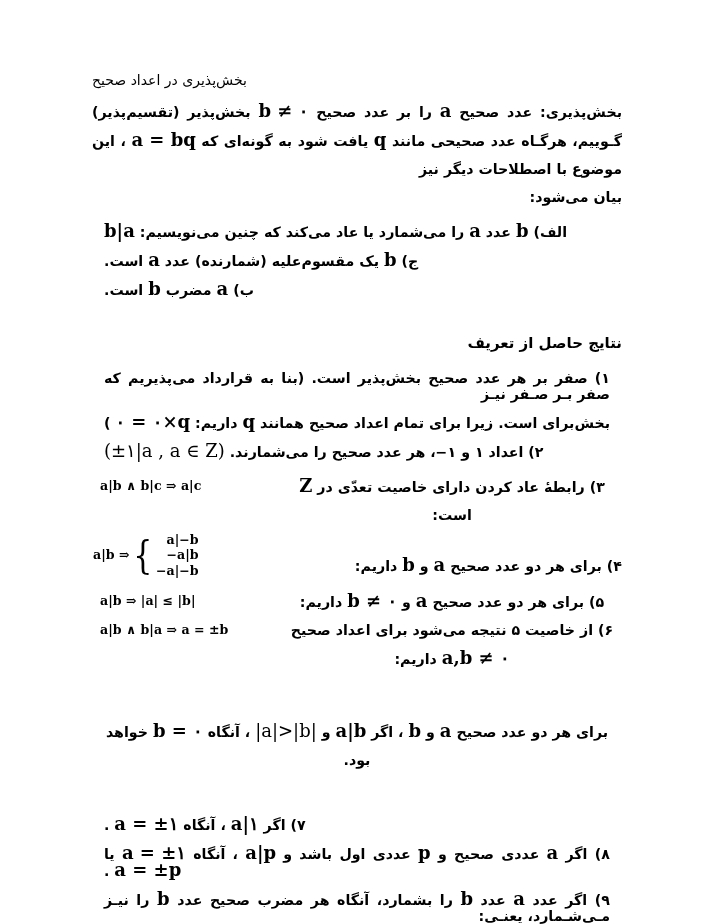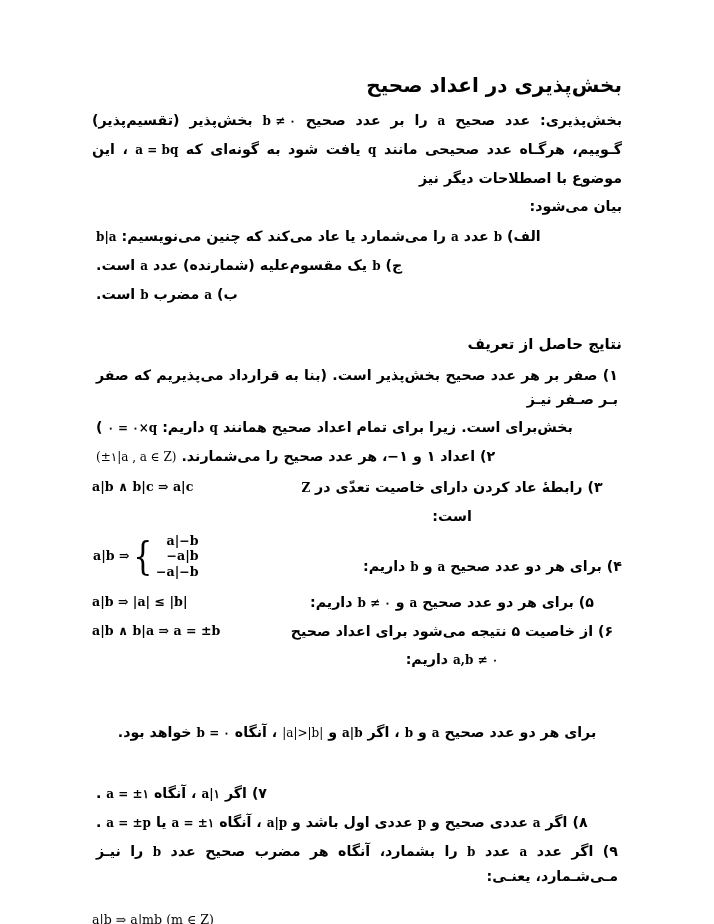--- a/index.html
+++ b/index.html
@@ -27,23 +27,23 @@
     position: absolute;
     left: 92px;
     top: 70px;
     width: 530px;
     direction: rtl;
     text-align: right;
   }
 
   
   .title {
-    text-align: right;
-    font-size: 20px;
-    font-weight: bold;
+    text-align: left;
+    font-size: 14px;
+    font-weight: normal;
     line-height: 1.5;
     margin: 0 0 6px 0;
     letter-spacing: 0.2px;
   }
 
   .section-heading {
     text-align: right;
     font-size: 15px;
     font-weight: bold;
     line-height: 1.5;
@@ -62,60 +62,60 @@
     text-align-last: right;
   }
   .para.centered {
     text-align: center;
     text-align-last: center;
   }
 
   .list-line {
     font-size: 14.2px;
     font-weight: bold;
-    line-height: 24px;
-    margin: 4px;
+    line-height: 16px;
+    margin: 12px;
     text-align: right;
   }
   .list-line.justify {
     text-align: justify;
     text-align-last: right;
   }
   .list-line.end-left {
     text-align: justify;
     text-align-last: left;
   }
 
   
   .m {
     direction: ltr;
     unicode-bidi: isolate;
     display: inline-block;
     font-family: "DejaVu Serif", serif;
     font-weight: bold;
-    font-size: 12px;
+    font-size: 18px;
     vertical-align: baseline;
   }
   .m.thin { font-weight: normal; }
 
   
   .rule-row {
     position: relative;
     min-height: 28px;
   }
   .rule-row .prose {
     font-size: 14.2px;
     font-weight: bold;
     line-height: 28px;
     text-align: center;
     padding-left: 190px;
   }
   .formula {
     position: absolute;
-    left: 0;
+    left: 8px;
     top: 0;
     direction: ltr;
     unicode-bidi: isolate;
     font-family: "DejaVu Serif", serif;
     font-weight: bold;
     font-size: 12.6px;
     line-height: 28px;
     white-space: nowrap;
   }
 

